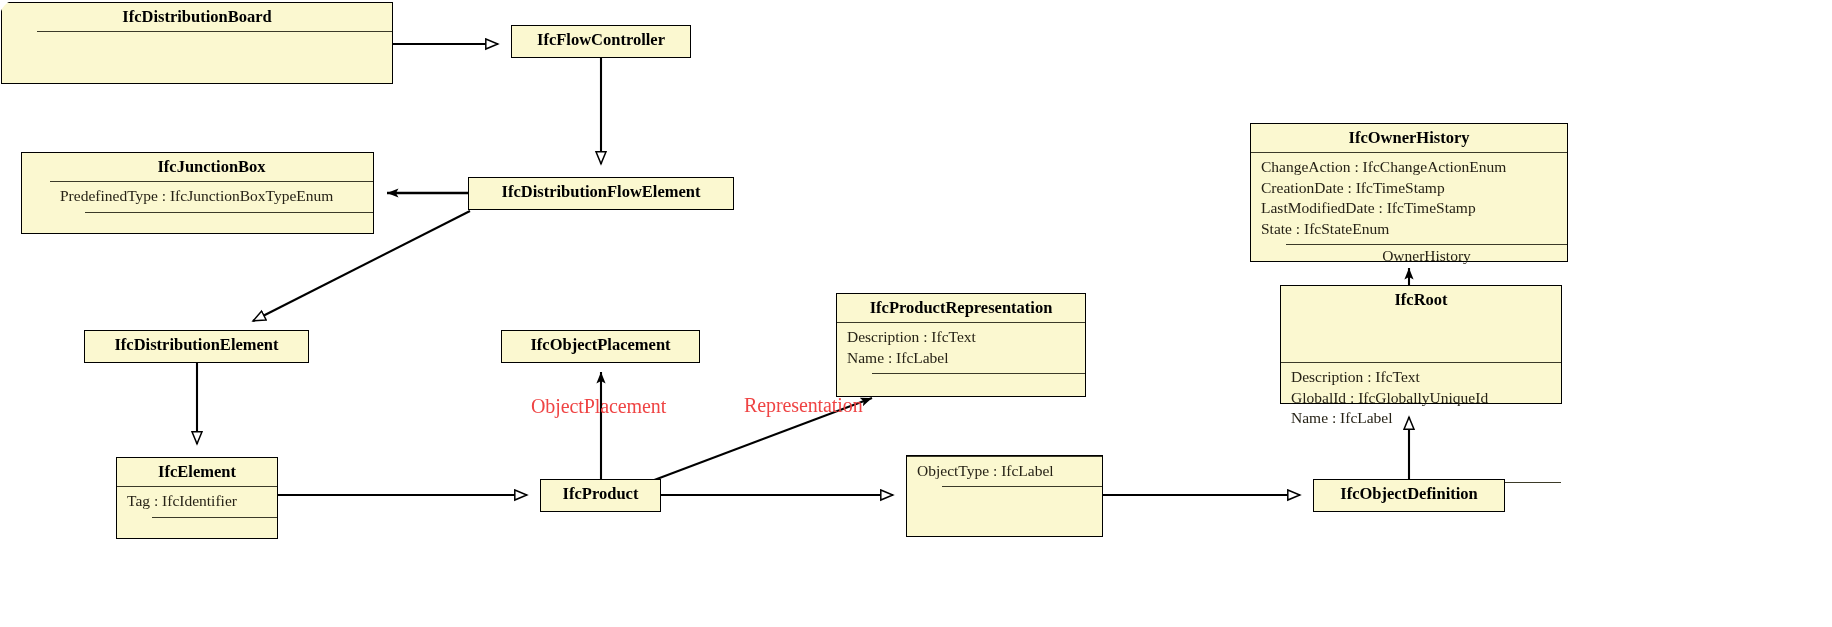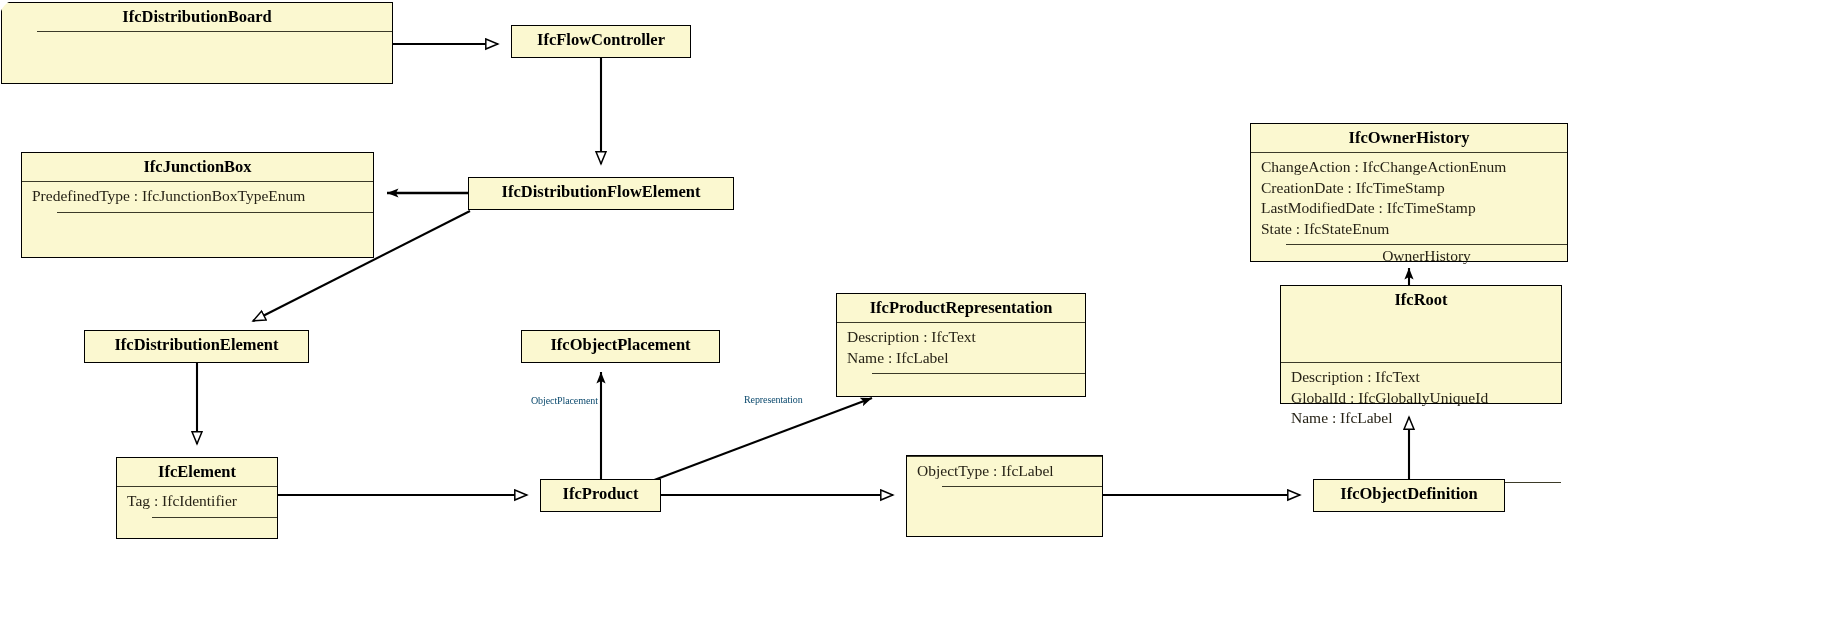--- a/index.html
+++ b/index.html
@@ -62,22 +62,22 @@
     font-size: 15.5px;
     line-height: 1.3;
     padding: 1px 8px 1px 8px;
     text-align: center;
     color: #262216;
     white-space: nowrap;
     margin-left: 35px;
   }
   .edge-label {
     position: absolute;
-    font-size: 10px;
-    color: #0c4a6e;
+    font-size: 20px;
+    color: #ef4444;
     white-space: nowrap;
     z-index: 7;
     background: transparent;
     letter-spacing: -0.1px;
   }
 </style>
 </head>
 <body>
 
 <div id="canvas">
@@ -155,21 +155,21 @@
 
   <div class="uml-class" style="left:1px; top:2px; width:392px; height:82px;">
     <div class="uml-name">IfcDistributionBoard</div>
     <div class="uml-ops"></div>
   </div>
 
   <div class="uml-class" style="left:511px; top:25px; width:180px; height:33px;">
     <div class="uml-name">IfcFlowController</div>
   </div>
 
-  <div class="uml-class" style="left:21px; top:152px; width:353px; height:106px;">
+  <div class="uml-class" style="left:21px; top:152px; width:353px; height:82px;padding-left:28px;">
     <div class="uml-name">IfcJunctionBox</div>
     <div class="uml-attrs">
       <div class="uml-attr">PredefinedType : IfcJunctionBoxTypeEnum</div>
     </div>
     <div class="uml-ops"></div>
   </div>
 
   <div class="uml-class" style="left:468px; top:177px; width:266px; height:33px;">
     <div class="uml-name">IfcDistributionFlowElement</div>
   </div>
@@ -182,21 +182,21 @@
       <div class="uml-attr">LastModifiedDate : IfcTimeStamp</div>
       <div class="uml-attr">State : IfcStateEnum</div>
     </div>
     <div class="uml-ops">OwnerHistory</div>
   </div>
 
   <div class="uml-class" style="left:84px; top:330px; width:225px; height:33px;">
     <div class="uml-name">IfcDistributionElement</div>
   </div>
 
-  <div class="uml-class" style="left:501px; top:330px; width:199px; height:33px;margin-left:20px;">
+  <div class="uml-class" style="left:501px; top:330px; width:199px; height:33px;">
     <div class="uml-name">IfcObjectPlacement</div>
   </div>
 
   <div class="uml-class" style="left:836px; top:293px; width:250px; height:104px;">
     <div class="uml-name">IfcProductRepresentation</div>
     <div class="uml-attrs">
       <div class="uml-attr">Description : IfcText</div>
       <div class="uml-attr">Name : IfcLabel</div>
     </div>
     <div class="uml-ops"></div>

